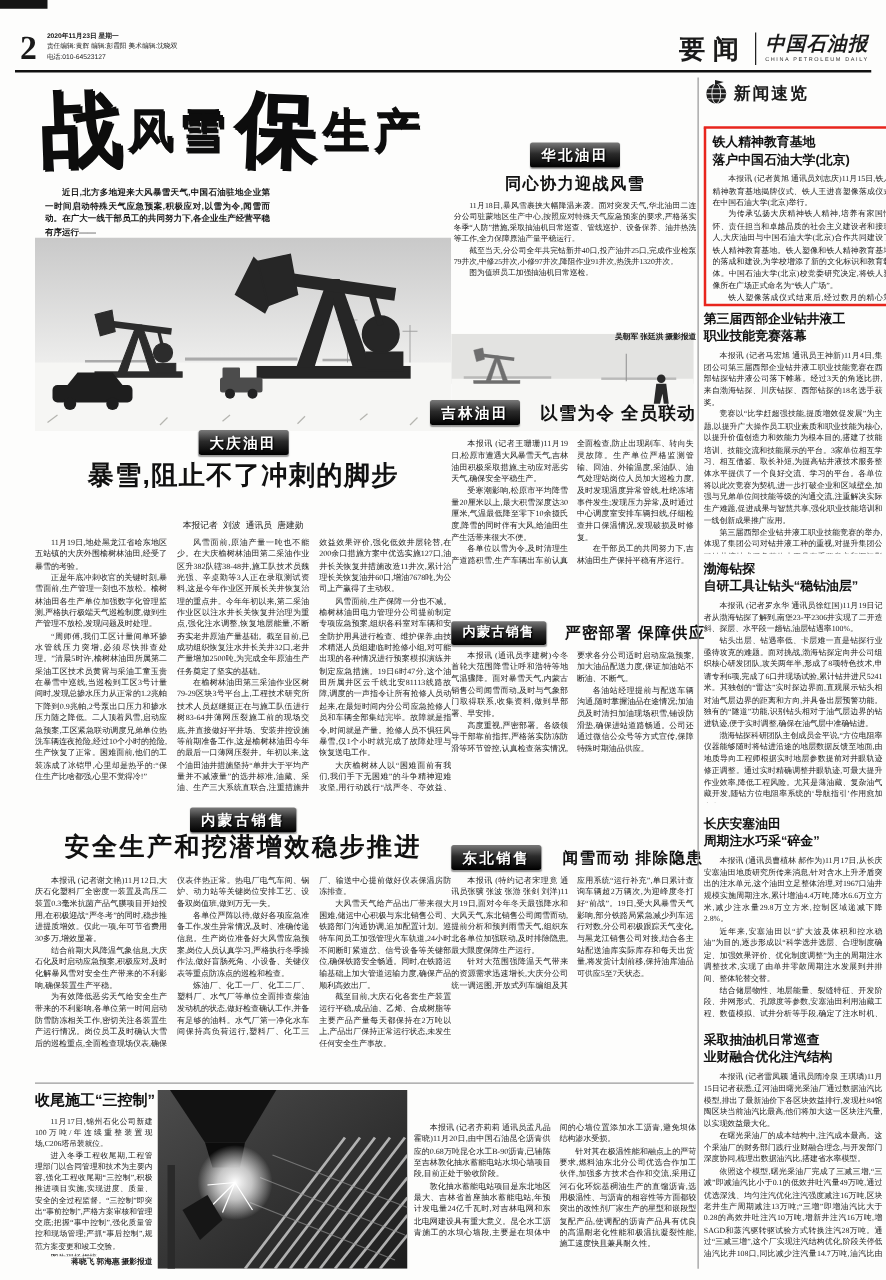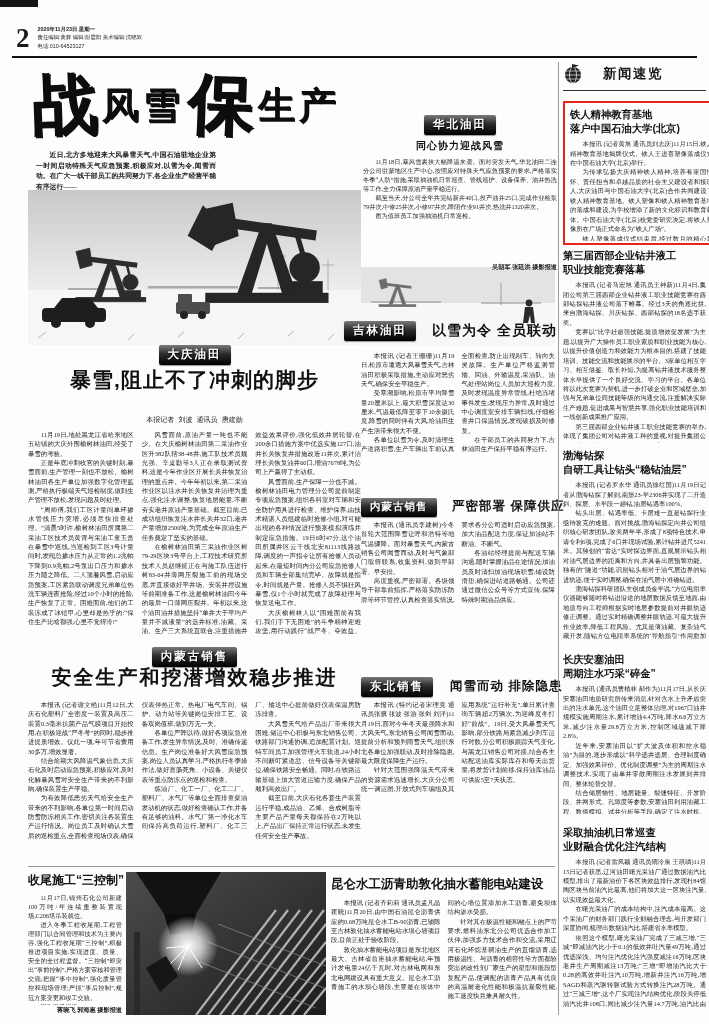--- a/index.html
+++ b/index.html
@@ -36,36 +36,44 @@
   .credit{text-align:right;text-indent:0;font-weight:bold;}
   .white-box{background:#fdfdfc;}
   
   .v-div{position:absolute;left:558px;top:62px;width:1px;height:953px;background:#9a9a9a;}
   .h-div{position:absolute;left:28px;top:866px;width:527px;height:1px;background:#9a9a9a;}
   .side{left:563px;width:143px;}
   .side-title{font-size:10.3px;font-weight:bold;line-height:1.32;color:#111;}
   .side-body{font-family:"Liberation Serif",serif;font-size:6.3px;line-height:1.5;text-align:justify;color:#222;overflow:hidden;margin-top:4px;}
   .side-body p{margin:0;text-indent:2em;}
   .redbox{border:2.5px solid #e8251d;padding:5px 5px 3px 5px;background:#fdfdfc;}
-  .logo-wrap{display:flex;align-items:center;gap:20px;border-bottom:1.5px solid #333;padding-bottom:6px;}
+  .logo-wrap{display:flex;align-items:flex-end;gap:4px;border-bottom:1.5px solid #333;padding-bottom:18px;}
   .logo-text{font-size:13.5px;font-weight:900;letter-spacing:1.5px;}
   svg{display:block;}
 </style>
 </head>
 <body>
 
 <div class="page">
   <div class="scanbar"></div>
 
   <div class="abs" style="left:16px;top:25px;display:flex;gap:8px;align-items:flex-start;">
     <div class="pageno">2</div>
     <div class="mast-lines">
       <div class="d">2020年11月23日 星期一</div>
       <div>责任编辑:黄辉 编辑:彭霞阳 美术编辑:沈晓双</div>
       <div>电话:010-64523127</div>
+    </div>
+  </div>
+  <div class="abs" style="right:14px;top:26px;display:flex;align-items:center;">
+    <div class="yaowen">要闻</div>
+    <div class="mast-div"></div>
+    <div style="text-align:center;">
+      <div class="paper-cn">中国石油报</div>
+      <div class="paper-en">CHINA PETROLEUM DAILY</div>
     </div>
   </div>
   <div class="mast-rule"></div>
 
   <div class="abs callig" style="left:32px;top:62px;width:320px;height:86px;">
     <span class="c-big">战</span>
     <span class="c-mid">风雪</span>
     <span class="c-big" style="transform:rotate(2deg);">保</span>
     <span class="c-mid">生产</span>
   </div>
@@ -158,21 +166,21 @@
       <g fill="#2a2a2a">
         <circle cx="168" cy="36" r="3.4"></circle>
         <path d="M164 40 L172 40 L174 56 L170 56 L169 48 L167 56 L162 56 Z"></path>
       </g>
       <line x1="140" y1="16" x2="140" y2="38" stroke="#8e8e8e" stroke-width="0.8"></line>
     </svg>
   </div>
 
   <div class="abs white-box" style="left:361px;top:100px;width:194px;height:165px;padding:0 2px;">
     <div class="center" style="margin-top:14px;"><span class="badge">华北油田</span></div>
-    <div class="center sec-title" style="font-size:10px;margin-top:4px;letter-spacing:1px;">同心协力迎战风雪</div>
+    <div class="center sec-title" style="font-size:13px;margin-top:4px;letter-spacing:1px;">同心协力迎战风雪</div>
     <div class="art-body" style="margin-top:4px;height:105px;font-size:6.2px;">
         <p>11月18日,暴风雪裹挟大幅降温来袭。面对突发天气,华北油田二连分公司驻蒙地区生产中心,按照应对特殊天气应急预案的要求,严格落实冬季“人防”措施,采取抽油机日常巡查、管线巡护、设备保养、油井热洗等工作,全力保障原油产量平稳运行。</p>
         <p>截至当天,分公司全年共完钻新井40口,投产油井25口,完成作业检泵79井次,中修25井次,小修97井次,降阻作业91井次,热洗井1320井次。</p>
         <p>图为值班员工加强抽油机日常巡检。</p>
       </div>
     <div class="art-body credit" style="font-size:6.2px;">吴朝军 张廷洪 摄影报道</div>
   </div>
 
   <div class="abs" style="left:344px;top:320px;z-index:6;text-align:right;">
     <span class="badge">吉林油田</span>
@@ -282,21 +290,20 @@
         <line x1="62" y1="74" x2="44" y2="92"></line>
           <line x1="62" y1="74" x2="52" y2="98"></line>
         <line x1="62" y1="74" x2="76" y2="96"></line>
           <line x1="62" y1="74" x2="40" y2="76"></line>
       </g>
       <path d="M20 96 L40 84 L52 104 L34 120 Z" fill="#161616"></path>
       <rect x="8" y="60" width="6" height="83" fill="#2a2a2a"></rect>
     </svg>
   </div>
 
-  <div class="abs sec-title" style="left:331px;top:876px;width:226px;font-size:12.5px;">昆仑水工沥青助敦化抽水蓄能电站建设</div>
   <div class="abs art-body cols2" style="left:331px;top:898px;width:226px;height:117px;">
       <p>本报讯 (记者齐莉莉 通讯员孟凡晶 霍晓)11月20日,由中国石油昆仑沥青供应的0.68万吨昆仑水工B-90沥青,已辅陈至吉林敦化抽水蓄能电站水坝心墙项目段,目前正处于验收阶段。</p>
       <p>敦化抽水蓄能电站项目是东北地区最大、吉林省首座抽水蓄能电站,年预计发电量24亿千瓦时,对吉林电网和东北电网建设具有重大意义。昆仑水工沥青施工的水坝心墙段,主要是在坝体中间的心墙位置添加水工沥青,避免坝体结构渗水受损。</p>
       <p>针对其在极温性能和融点上的严苛要求,燃料油东北分公司优选合作加工伙伴,加强多方技术合作和交流,采用辽河石化环烷基稠油生产的直馏沥青,选用极温性、与沥青的相容性等方面都较突出的改性剂厂家生产的星型和嵌段型复配产品,使调配的沥青产品具有优良的高温耐老化性能和极温抗凝裂性能,施工速度快且兼具耐久性。</p>
     </div>
 
   <div class="abs side" style="top:64px;">
     <div class="logo-wrap">
       <svg width="20" height="20" viewBox="0 0 20 20">
         <circle cx="10" cy="11" r="8" fill="#1f1f1f"></circle>

